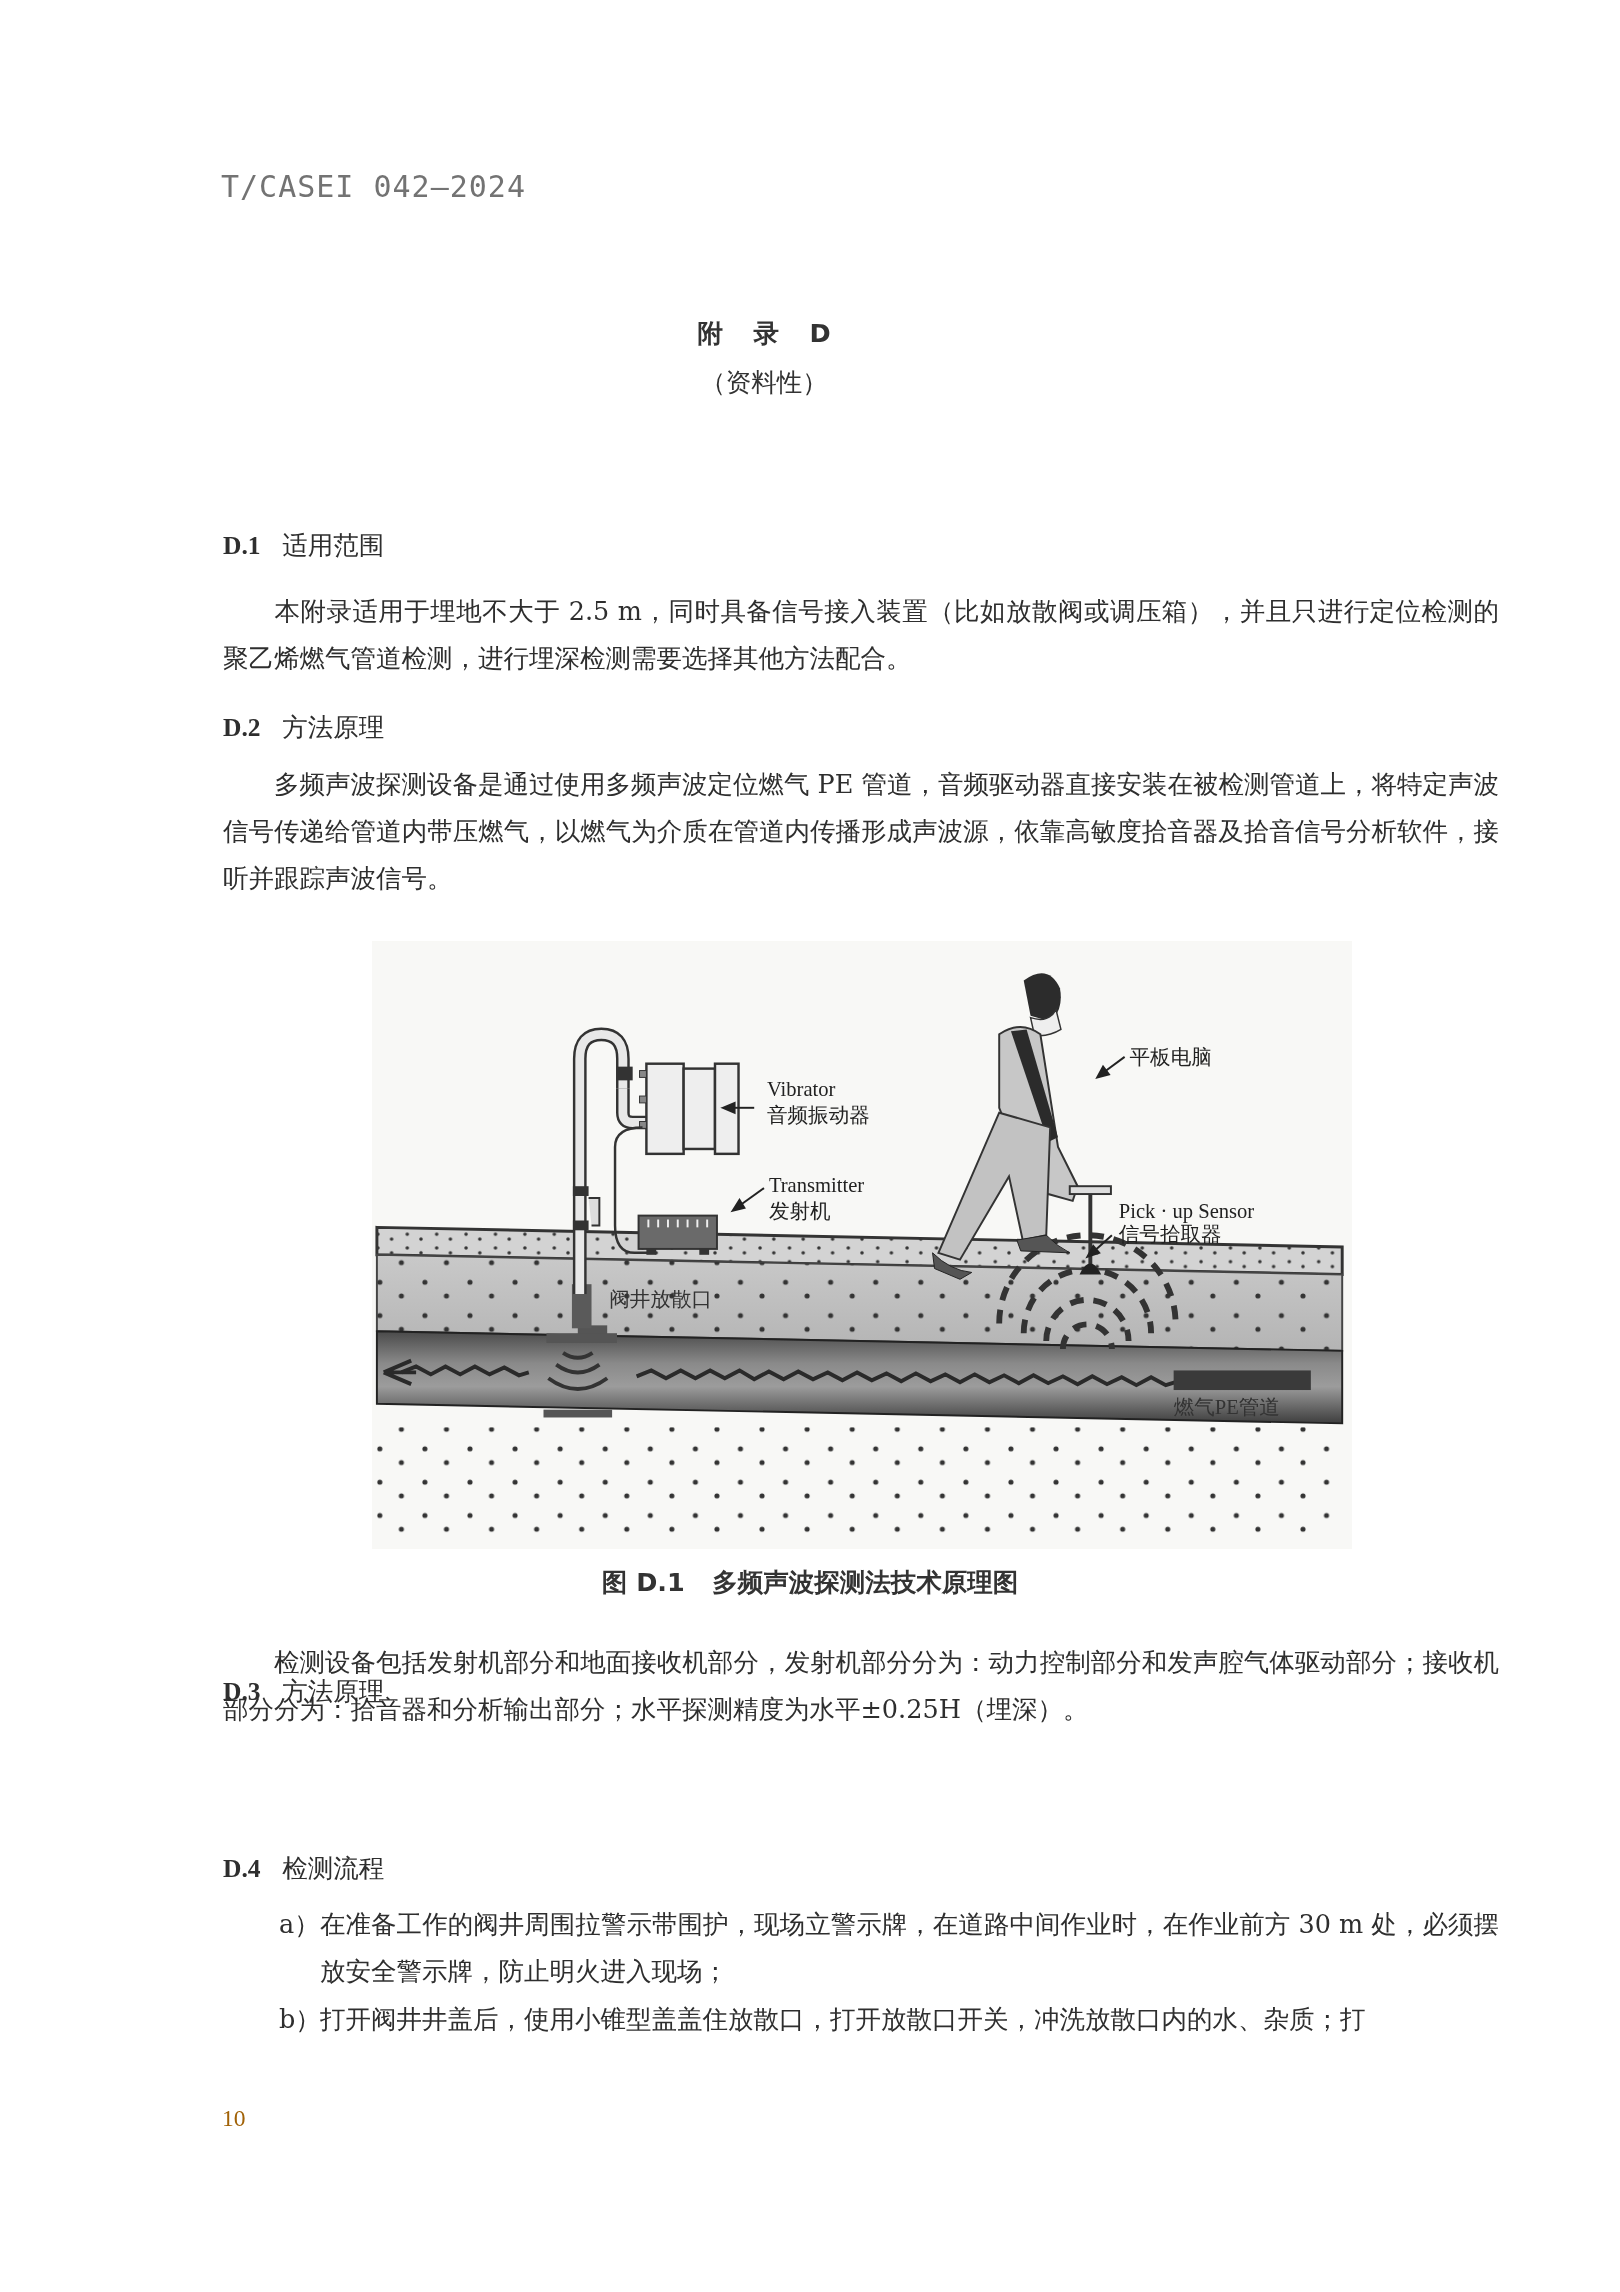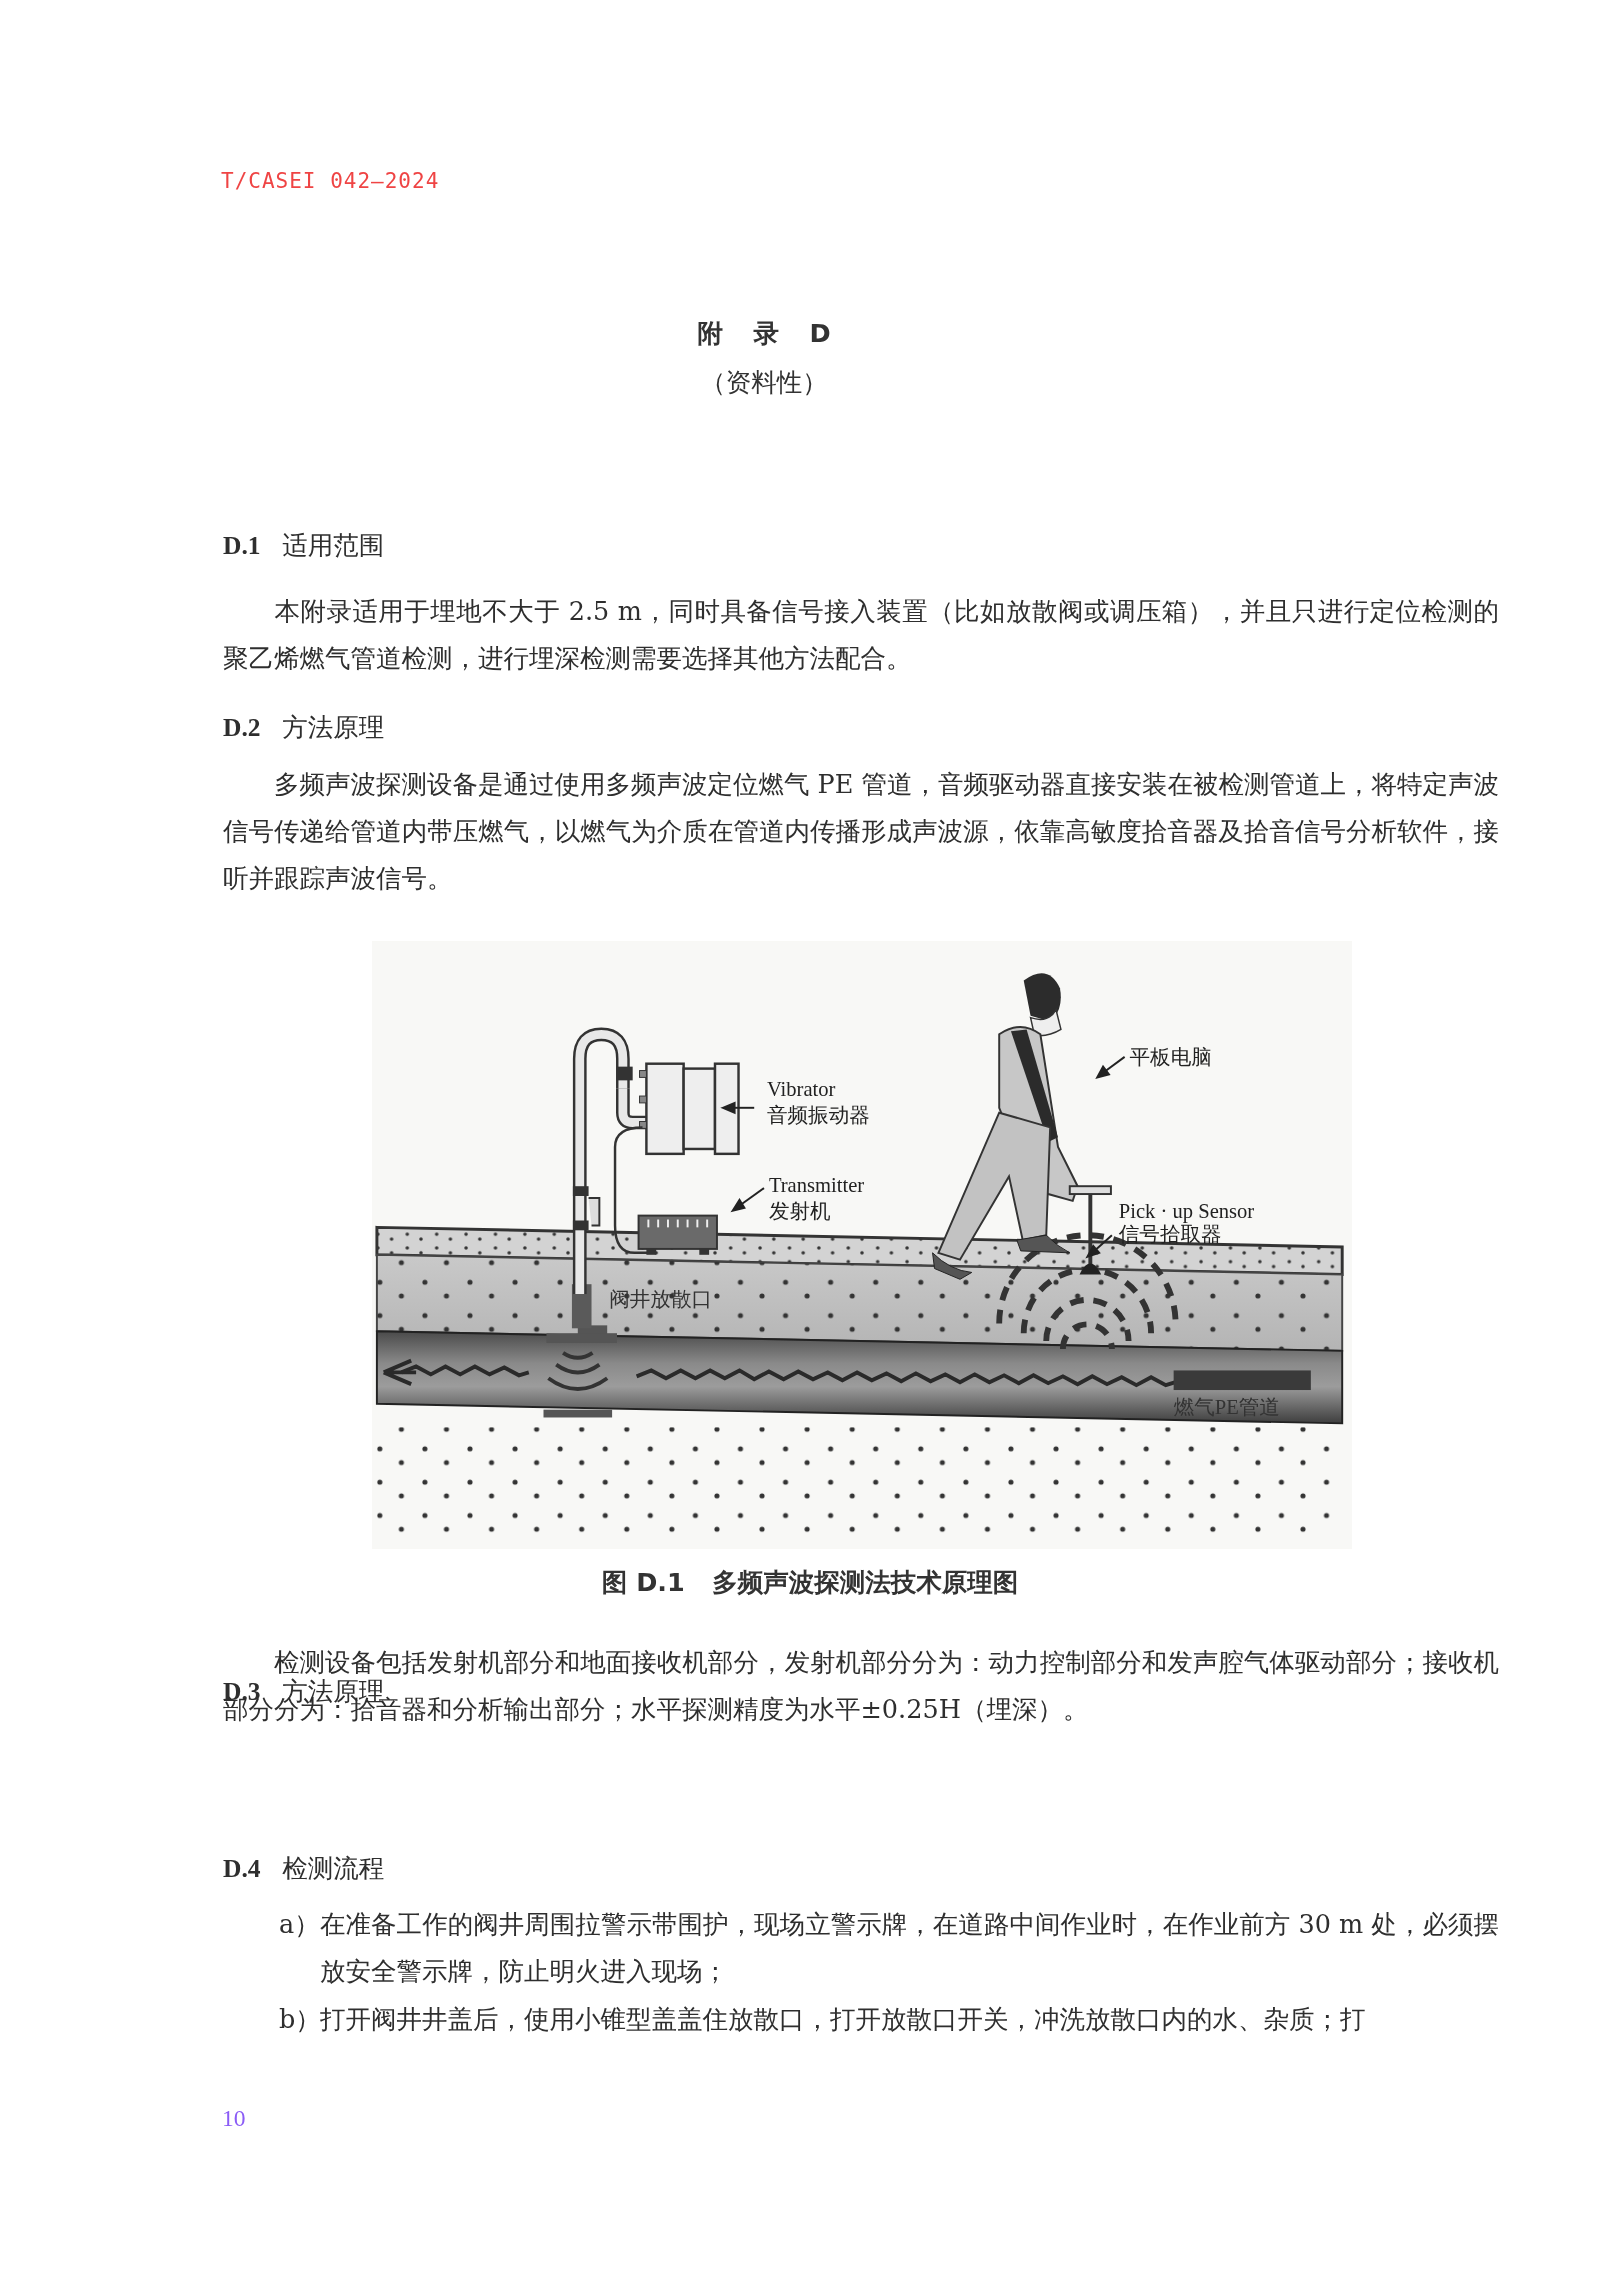--- a/index.html
+++ b/index.html
@@ -1,38 +1,38 @@
 <!DOCTYPE html>
 <html><head>
 <meta charset="utf-8">
 <style>
   html, body { margin: 0; padding: 0; background: #ffffff; }
   body { width: 1620px; height: 2293px; position: relative; overflow: hidden;
          font-family: "DejaVu Serif", "Liberation Serif", serif; color: #2a2a2a; }
   .doc-id { position: absolute; left: 221px; top: 169px; font-family: "DejaVu Sans Mono", "Liberation Mono", monospace;
-            font-size: 21px; letter-spacing: 1px; color: #ef4444; }
+            font-size: 30px; letter-spacing: 1px; color: #737373; }
   .title-block { position: absolute; left: 0; width: 1528px; top: 316px; text-align: center;
                  font-family: "DejaVu Sans", "Liberation Sans", sans-serif; color: #333; }
   .title-line1 { font-size: 25.5px; font-weight: bold; word-spacing: 21.6px; margin-bottom: 13.7px; }
   .title-line2 { font-size: 25.5px; margin-bottom: 13.7px; }
   .title-line3 { font-size: 25.5px; font-weight: bold; }
   .section-head { position: absolute; left: 223px; font-size: 25.5px; color: #2e2e2e; }
   .section-head .num { font-family: "Liberation Serif", serif; font-weight: bold; margin-right: 21.6px; }
   .section-head .label { font-family: "DejaVu Sans", "Liberation Sans", sans-serif; }
   .para { position: absolute; left: 223px; width: 1276px; font-size: 25.5px; line-height: 47px;
           text-align: justify; color: #2e2e2e; font-family: "DejaVu Serif", "Liberation Serif", serif; }
   .para .indent { display: inline-block; width: 51px; }
   .figure { position: absolute; left: 372px; top: 941px; width: 980px; height: 608px; background: #f7f7f5; overflow: hidden; }
   .caption { position: absolute; left: 0; width: 1620px; top: 1565px; text-align: center; font-size: 25.5px;
              font-family: "DejaVu Sans", "Liberation Sans", sans-serif; font-weight: bold; color: #333; }
   .caption .fig-num { margin-right: 27.4px; }
   .list-item { position: absolute; left: 279px; width: 1220px; font-size: 25.5px; line-height: 47px; color: #2e2e2e; }
   .list-item .marker { position: absolute; left: 0; top: 0; width: 39px; }
   .list-item .text { display: block; padding-left: 41px; text-align: justify; }
-  .page-num { position: absolute; left: 222px; top: 2105px; font-size: 23.5px; color: #8b5cf6; font-family: "Liberation Serif", serif; }
+  .page-num { position: absolute; left: 222px; top: 2105px; font-size: 23.5px; color: #a16207; font-family: "Liberation Serif", serif; }
   svg text { font-family: "Liberation Serif", "DejaVu Serif", serif; }
 </style>
 </head>
 <body>
 
 <div class="doc-id">T/CASEI 042—2024</div>
 
 <div class="title-block">
   <div class="title-line1">附 录 D</div>
   <div class="title-line2">（资料性）</div>

